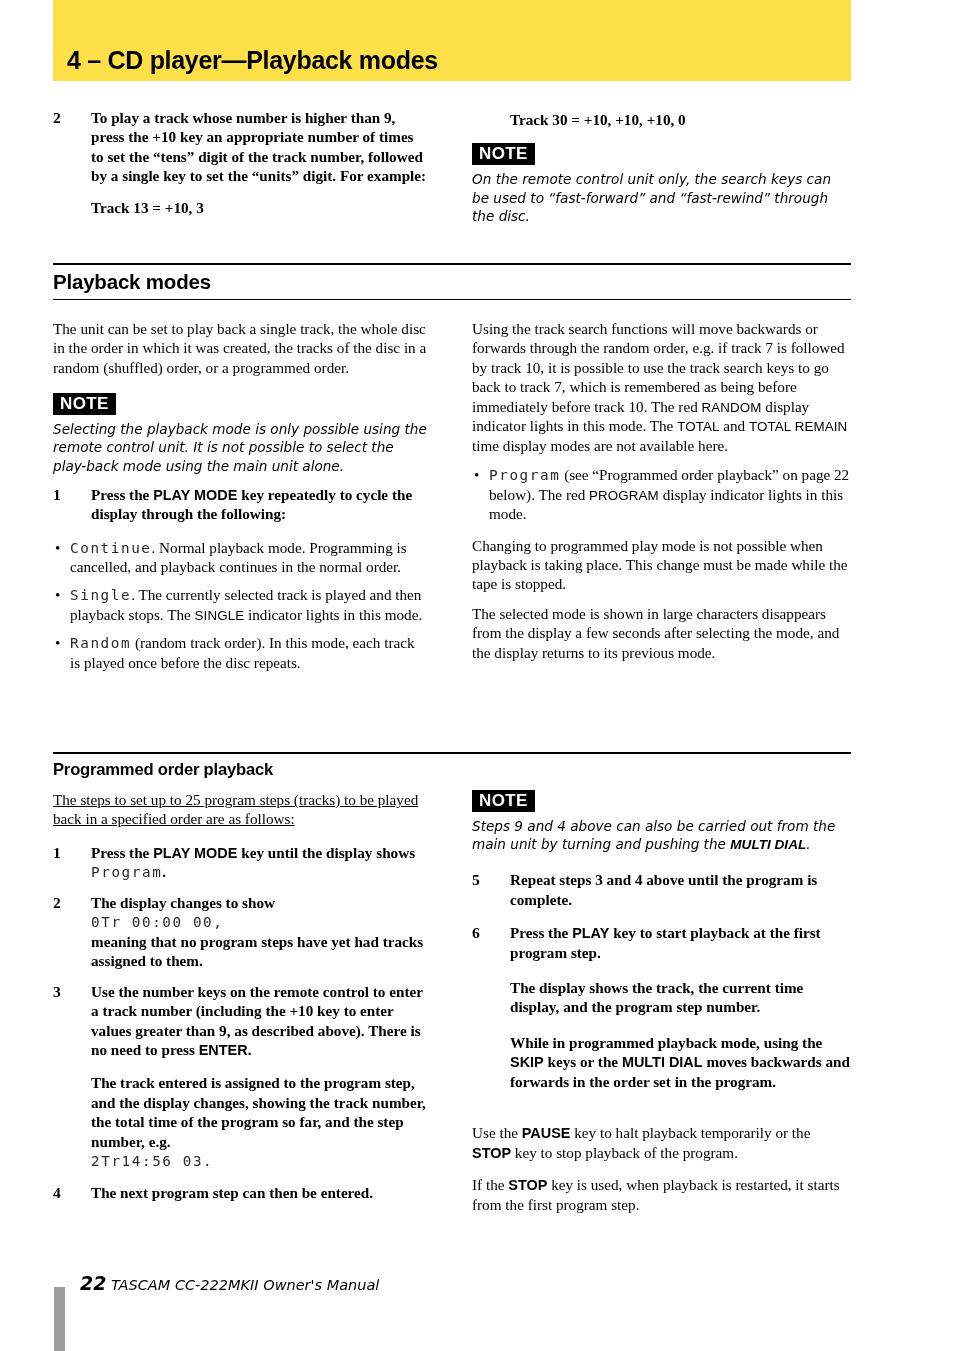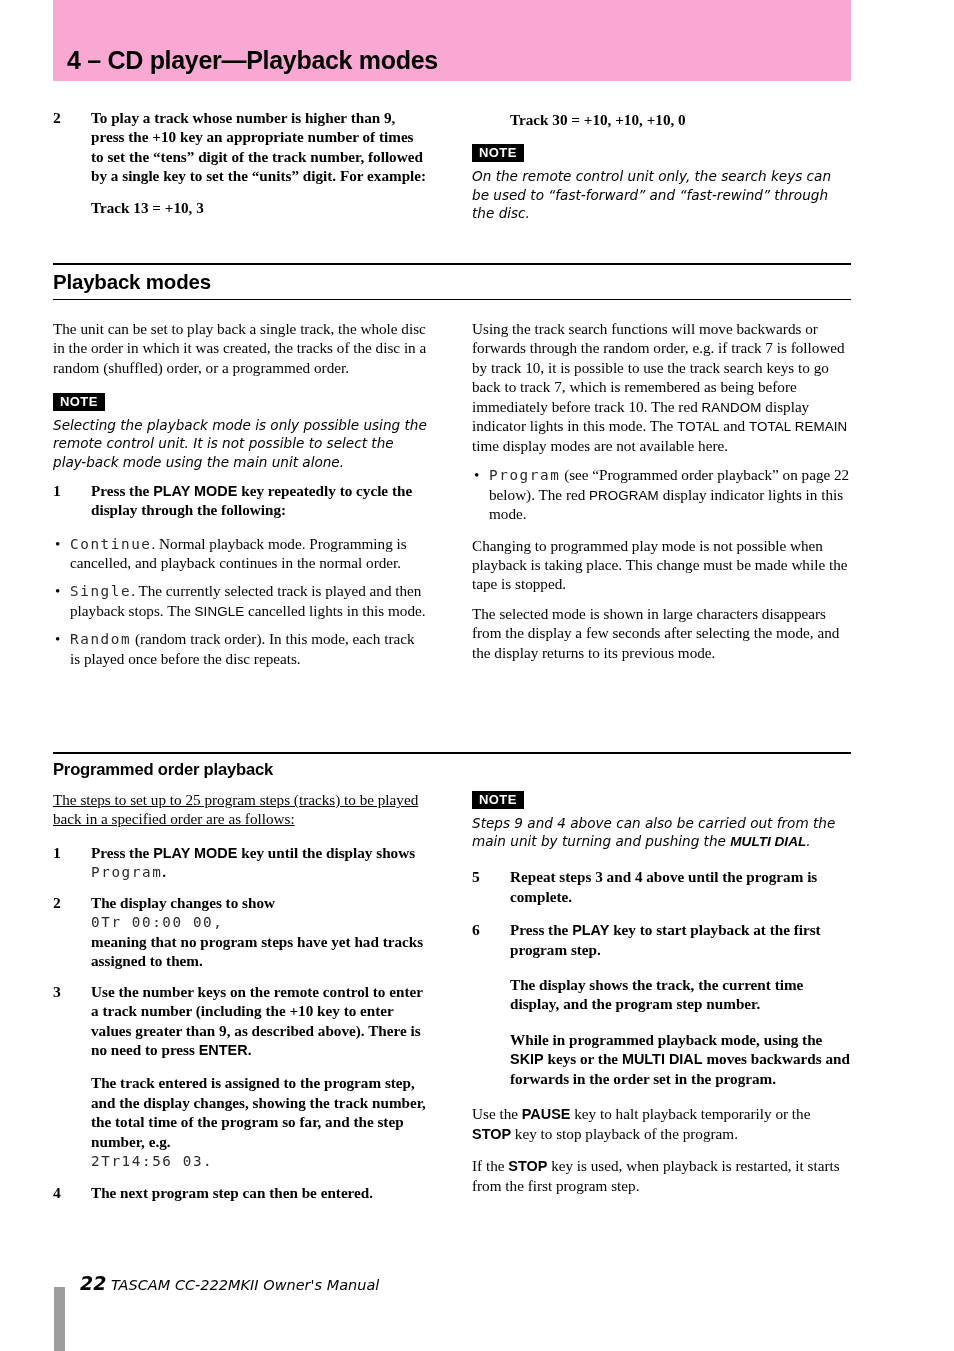--- a/index.html
+++ b/index.html
@@ -16,21 +16,21 @@
     overflow: hidden;
   }
 
   
   .header-band {
     position: absolute;
     left: 53px;
     top: 0;
     width: 798px;
     height: 81px;
-    background: #f9a8d4;
+    background: #fde047;
   }
   .header-title {
     position: absolute;
     left: 14px;
     bottom: 6px;
     font-family: "Liberation Sans", "DejaVu Sans", sans-serif;
     font-weight: bold;
     font-size: 25px;
     letter-spacing: -0.3px;
     color: #000;
@@ -125,21 +125,21 @@
     top: 0;
   }
 
   
   .note-tag {
     display: inline-block;
     background: #000000;
     color: #ffffff;
     font-family: "Liberation Sans", "DejaVu Sans", sans-serif;
     font-weight: bold;
-    font-size: 13px;
+    font-size: 17px;
     letter-spacing: 0.4px;
     padding: 2px 7px 3px 7px;
     line-height: 1;
     margin: 0 0 5px 0;
   }
   .note-body {
     font-family: "DejaVu Sans", "Liberation Sans", sans-serif;
     font-style: italic;
     font-size: 13.6px;
     line-height: 1.33;
@@ -242,21 +242,21 @@
     <div class="step" style="margin-top:10px; margin-bottom:14px;">
       <span class="num">1</span>
       <span class="txt"><span>Press the </span><span class="sans-bold">PLAY MODE</span><span> key repeatedly to cycle the display through the following:</span></span>
     </div>
 
     <div class="bullet" style="margin-bottom:9px;">
       <span class="lcd">Continue</span><span>. Normal playback mode. Programming is cancelled, and playback continues in the normal order.</span>
     </div>
 
     <div class="bullet" style="margin-bottom:9px;">
-      <span class="lcd">Single</span><span>. The currently selected track is played and then playback stops. The </span><span class="sans-caps">SINGLE</span><span> cancelled lights in this mode.</span>
+      <span class="lcd">Single</span><span>. The currently selected track is played and then playback stops. The </span><span class="sans-caps">SINGLE</span><span> indicator lights in this mode.</span>
     </div>
 
     <div class="bullet">
       <span class="lcd">Random</span><span> (random track order). In this mode, each track is played once before the disc repeats.</span>
     </div>
   </div>
 
   <div class="blk col-right" style="top:319px;">
     <p><span>Using the track search functions will move backwards or forwards through the random order, e.g. if track 7 is followed by track 10, it is possible to use the track search keys to go back to track 7, which is remembered as being before immediately before track 10. The red </span><span class="sans-caps">RANDOM</span><span> display indicator lights in this mode. The </span><span class="sans-caps">TOTAL</span><span> and </span><span class="sans-caps">TOTAL REMAIN</span><span> time display modes are not available here.</span></p>
 
@@ -315,21 +315,21 @@
       <span class="txt">Repeat steps 3 and 4 above until the program is complete.</span>
     </div>
 
     <div class="step" style="margin-bottom:16px;">
       <span class="num">6</span>
       <span class="txt"><span>Press the </span><span class="sans-bold">PLAY</span><span> key to start playback at the first program step.</span></span>
     </div>
 
     <div class="step-cont" style="margin-bottom:16px;">The display shows the track, the current time display, and the program step number.</div>
 
-    <div class="step-cont" style="margin-bottom:16px;"><span>While in programmed playback mode, using the </span><span class="sans-bold">SKIP</span><span> keys or the </span><span class="sans-bold">MULTI DIAL</span><span> moves backwards and forwards in the order set in the program.</span></div>
+    <div class="step-cont" style="margin-bottom:32px;"><span>While in programmed playback mode, using the </span><span class="sans-bold">SKIP</span><span> keys or the </span><span class="sans-bold">MULTI DIAL</span><span> moves backwards and forwards in the order set in the program.</span></div>
 
     <p style="margin-bottom:13px;"><span>Use the </span><span class="sans-bold">PAUSE</span><span> key to halt playback temporarily or the </span><span class="sans-bold">STOP</span><span> key to stop playback of the program.</span></p>
 
     <p><span>If the </span><span class="sans-bold">STOP</span><span> key is used, when playback is restarted, it starts from the first program step.</span></p>
   </div>
 
 </div>
 
 <div class="footer-bar"></div>
 <div class="footer-text">

